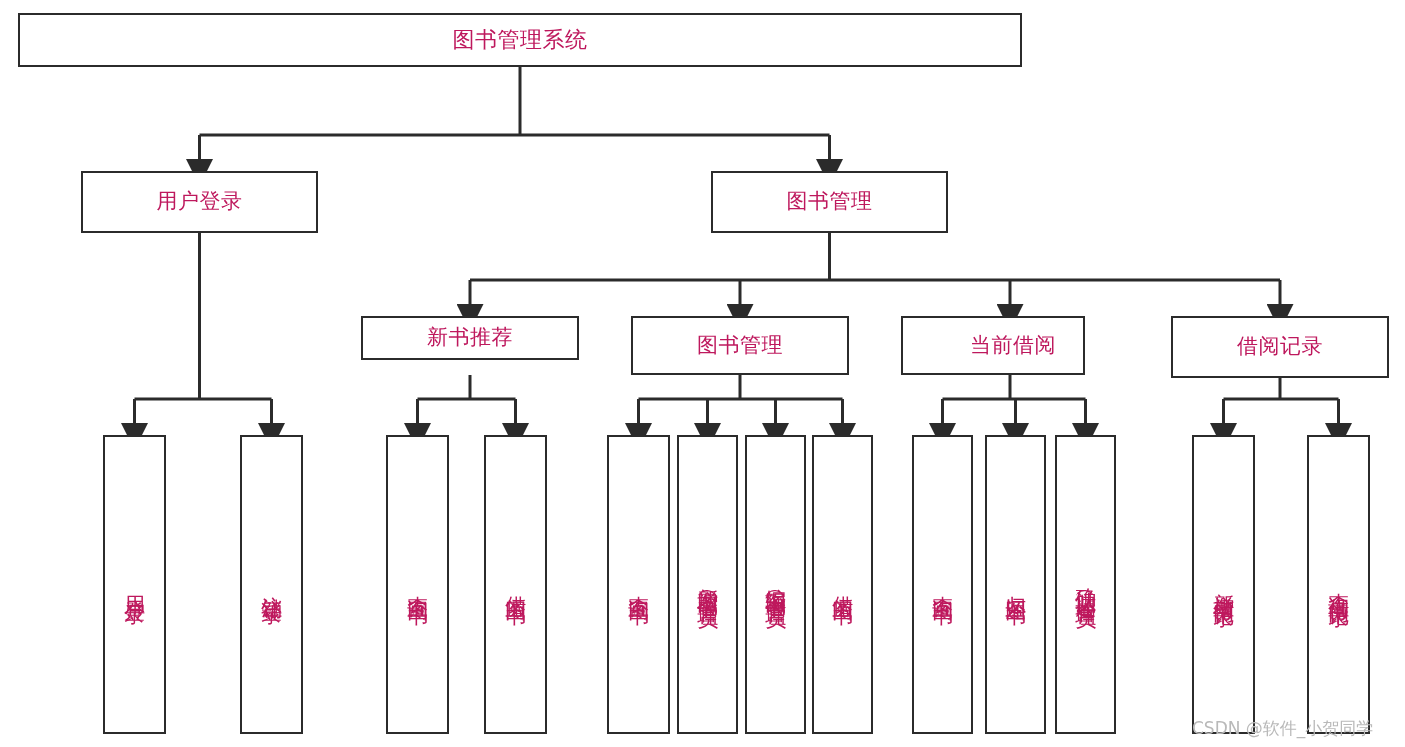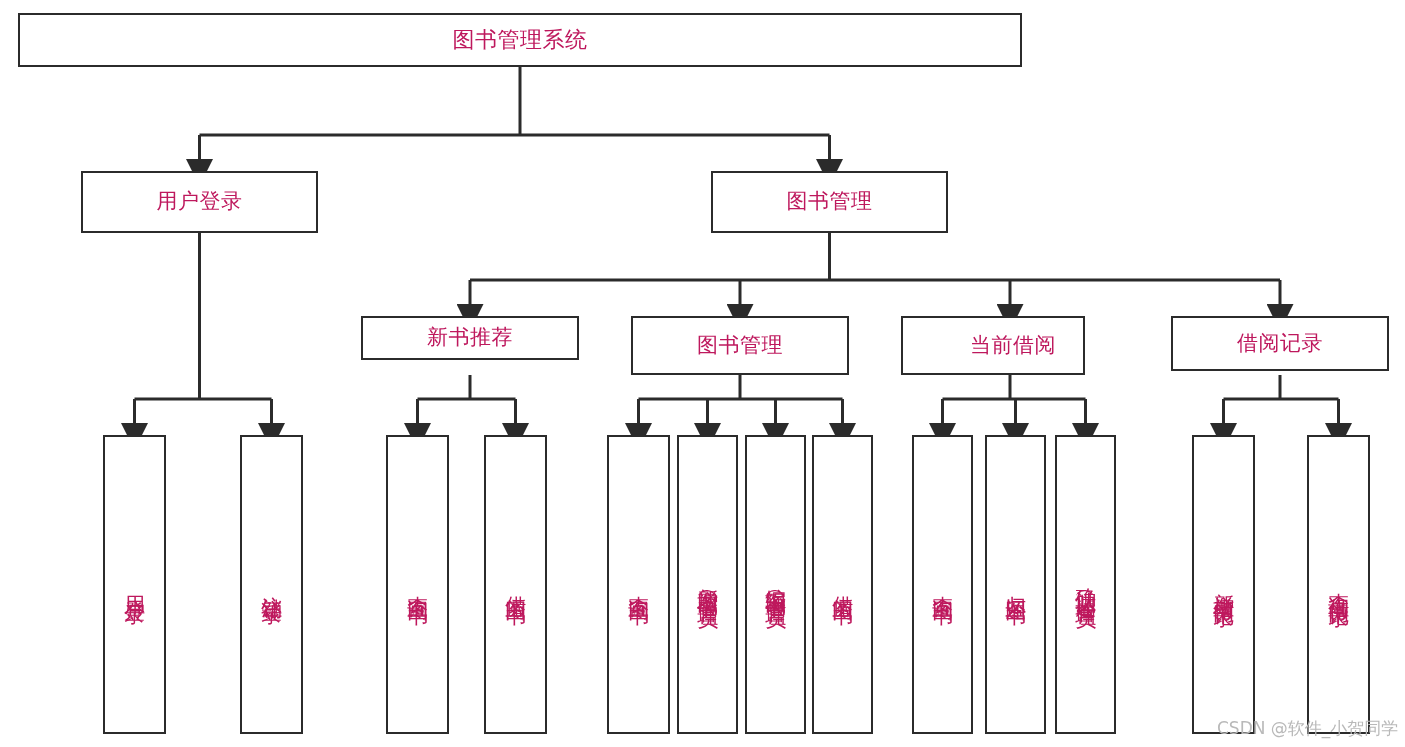--- a/index.html
+++ b/index.html
@@ -131,21 +131,21 @@
       </div>
       <div class="node horiz" id="node-new-book-recommend" style="left: 361px; top: 316px; width: 218px; height: 44px;">
         <span class="node-label">新书推荐</span>
       </div>
       <div class="node horiz" id="node-book-borrow" style="left: 631px; top: 316px; width: 218px; height: 59px;">
         <span class="node-label">图书管理</span>
       </div>
       <div class="node horiz" id="node-current-borrow" style="left: 901px; top: 316px; width: 184px; height: 59px; padding-left: 40px;">
         <span class="node-label">当前借阅</span>
       </div>
-      <div class="node horiz" id="node-borrow-record" style="left: 1171px; top: 316px; width: 218px; height: 55px;">
+      <div class="node horiz" id="node-borrow-record" style="left: 1171px; top: 316px; width: 218px; height: 62px;">
         <span class="node-label">借阅记录</span>
       </div>
       <div class="node vert" id="node-leaf-user-login" style="left: 103px; top: 435px; width: 63px; height: 299px;">
         <span class="node-label">用户登录</span>
       </div>
       <div class="node vert" id="node-leaf-user-logout" style="left: 240px; top: 435px; width: 63px; height: 299px;">
         <span class="node-label">注销登录</span>
       </div>
       <div class="node vert" id="node-leaf-query-book-rec" style="left: 386px; top: 435px; width: 63px; height: 299px;">
         <span class="node-label">查询图书</span>
@@ -175,14 +175,14 @@
         <span class="node-label">确认归还（管理员）</span>
       </div>
       <div class="node vert" id="node-leaf-add-record" style="left: 1192px; top: 435px; width: 63px; height: 299px;">
         <span class="node-label">新增借阅记录</span>
       </div>
       <div class="node vert" id="node-leaf-query-record" style="left: 1307px; top: 435px; width: 63px; height: 299px;">
         <span class="node-label">查询借阅记录</span>
       </div>
     </div>
 
-  <div class="watermark" style="left:1192px; top:717px;padding-left:25px;">CSDN @软件_小贺同学</div>
+  <div class="watermark" style="left:1192px; top:717px;">CSDN @软件_小贺同学</div>
 </div>
 
 </body></html>

